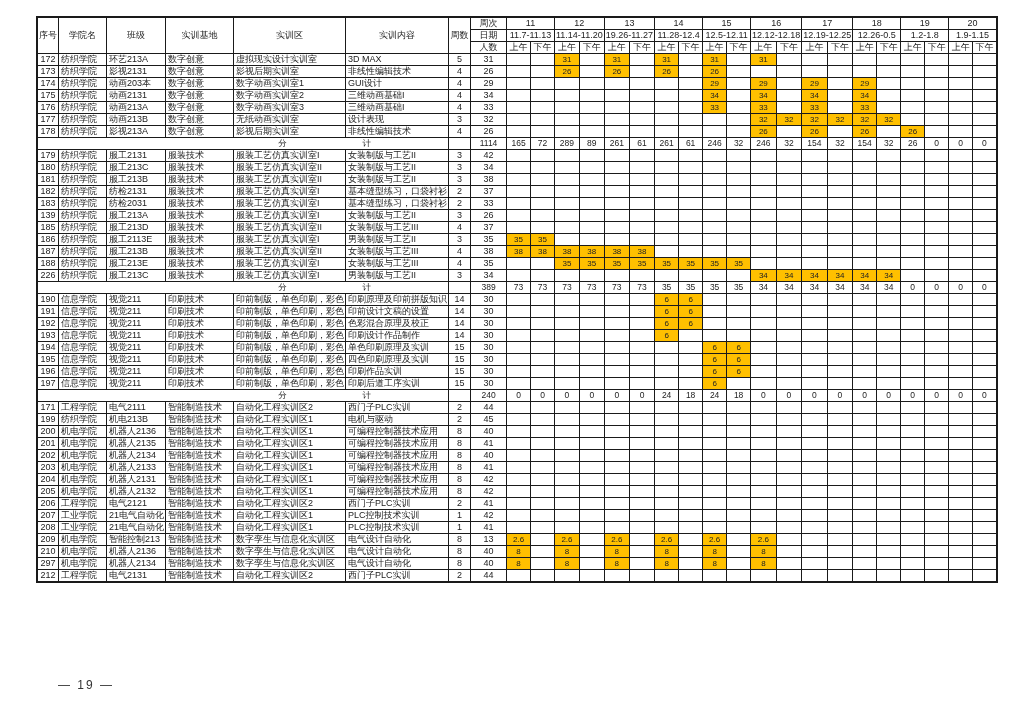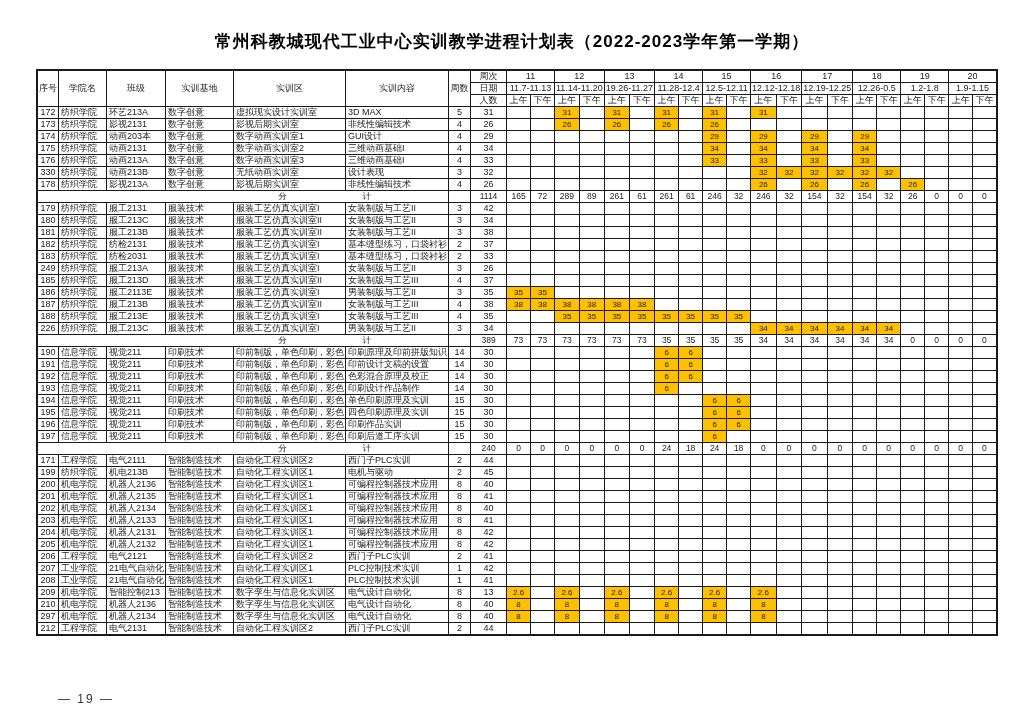--- a/index.html
+++ b/index.html
@@ -42,31 +42,30 @@
   td.gc{font-size:8px;}
   tr.subtotal td{font-size:8.5px;}
   .split-cell{
     display:flex;
     justify-content:space-evenly;
     padding-left:40%;
   }
   .footer{
     position:absolute;
     left:58px;
-    bottom:18px;
+    bottom:32px;
     font-size:12px;
     color:#333;
     letter-spacing:2px;
   }
 </style>
 </head>
 <body>
 
 <div class="page">
-  <div class="title">常州科教城现代工业中心实训教学进程计划表（2022-2023学年第一学期）</div>
 
   <table>
     <colgroup id="cols">
         <col style="width: 20px;">
         <col style="width: 48px;">
         <col style="width: 50px;">
         <col style="width: 68px;">
         <col style="width: 100px;">
         <col style="width: 102px;">
         <col style="width: 22px;">
@@ -295,21 +294,21 @@
           <td class="gc hl">33</td>
           <td class="gc"></td>
           <td class="gc hl">33</td>
           <td class="gc"></td>
           <td class="gc"></td>
           <td class="gc"></td>
           <td class="gc"></td>
           <td class="gc"></td>
         </tr>
         <tr>
-          <td>330</td>
+          <td>177</td>
           <td class="tl">纺织学院</td>
           <td class="tl">动画213B</td>
           <td class="tl">数字创意</td>
           <td class="tl">无纸动画实训室</td>
           <td class="tl">设计表现</td>
           <td>3</td>
           <td>32</td>
           <td class="gc"></td>
           <td class="gc"></td>
           <td class="gc"></td>
@@ -535,21 +534,21 @@
           <td class="gc"></td>
           <td class="gc"></td>
           <td class="gc"></td>
           <td class="gc"></td>
           <td class="gc"></td>
           <td class="gc"></td>
           <td class="gc"></td>
           <td class="gc"></td>
         </tr>
         <tr>
-          <td>249</td>
+          <td>139</td>
           <td class="tl">纺织学院</td>
           <td class="tl">服工213A</td>
           <td class="tl">服装技术</td>
           <td class="tl">服装工艺仿真实训室I</td>
           <td class="tl">女装制版与工艺II</td>
           <td>3</td>
           <td>26</td>
           <td class="gc"></td>
           <td class="gc"></td>
           <td class="gc"></td>

